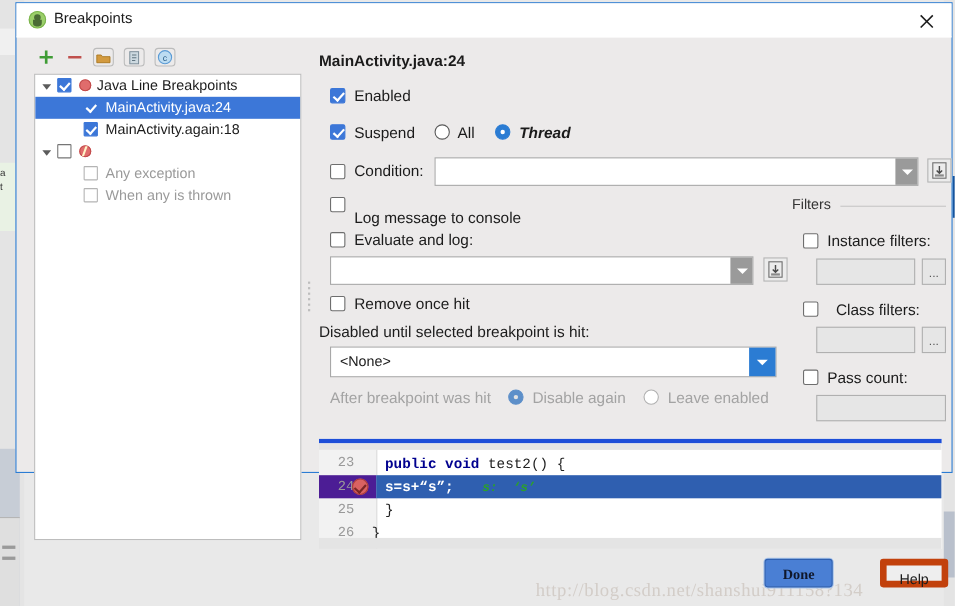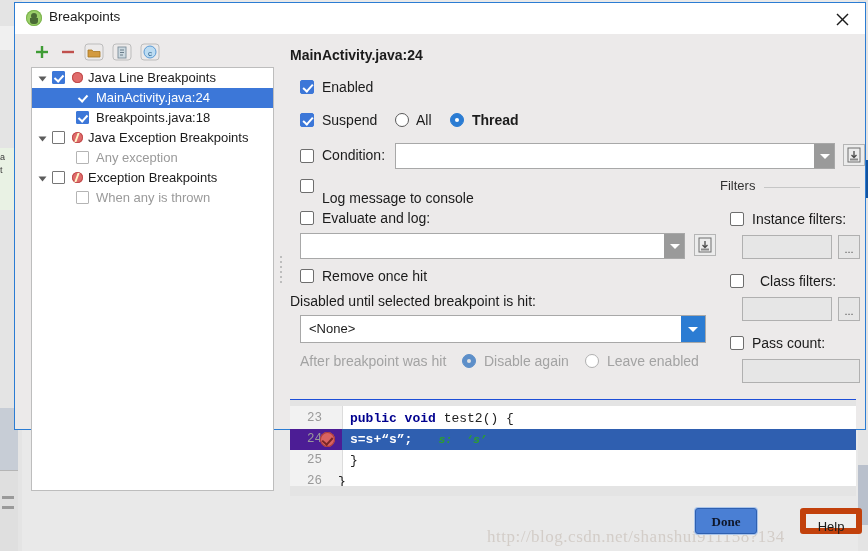--- a/index.html
+++ b/index.html
@@ -419,21 +419,21 @@
     text-align: center;
     line-height: 26px;
   }
 
   
   .code {
     position: absolute;
     left: 275px; top: 396px;
     width: 566px; height: 96px;
     background: #ffffff;
-    border-top: 1px solid #1d4ed8;
+    border-top: 4px solid #1d4ed8;
     overflow: hidden;
     font-family: "Liberation Mono", monospace;
     font-size: 13px;
   }
   .code-topband {
     position: absolute;
     left: 0; top: 0;
     width: 100%; height: 6px;
     background: #e4e4e4;
   }
@@ -615,41 +615,34 @@
         <span class="tree-label" style="left:56px">Java Line Breakpoints</span>
       </div>
 
       <div class="tree-row selected">
         <span class="cb checked" style="left:44px"></span>
         <span class="tree-label" style="left:64px">MainActivity.java:24</span>
       </div>
 
       <div class="tree-row">
         <span class="cb checked" style="left:44px"></span>
-        <span class="tree-label" style="left:64px">Breakpoints.java:18</span>
+        <span class="tree-label" style="left:64px">MainActivity.again:18</span>
       </div>
 
       <div class="tree-row">
         <span class="arrow"></span>
         <span class="cb" style="left:20px"></span>
         <span class="bolt" style="left:40px"></span>
-        <span class="tree-label" style="left:56px">Java Exception Breakpoints</span>
       </div>
 
       <div class="tree-row dim">
         <span class="cb dim" style="left:44px"></span>
         <span class="tree-label" style="left:64px">Any exception</span>
       </div>
 
-      <div class="tree-row">
-        <span class="arrow"></span>
-        <span class="cb" style="left:20px"></span>
-        <span class="bolt" style="left:40px"></span>
-        <span class="tree-label" style="left:56px">Exception Breakpoints</span>
-      </div>
 
       <div class="tree-row dim">
         <span class="cb dim" style="left:44px"></span>
         <span class="tree-label" style="left:64px">When any is thrown</span>
       </div>
 
     </div>
 
     <div class="splitter">
       <i></i>
@@ -668,21 +661,21 @@
         <span class="ccb checked" style="left:0; top:1px;"></span>
         <span class="lbl" style="left:22px; top:0;">Enabled</span>
       </div>
 
       <div class="field-row" style="left:10px; top:73px;">
         <span class="ccb checked" style="left:0; top:1px;"></span>
         <span class="lbl" style="left:22px; top:0;text-align:right;">Suspend</span>
         <span class="radio" style="left:95px; top:1px;"></span>
         <span class="lbl" style="left:116px; top:0;">All</span>
         <span class="radio on" style="left:150px; top:1px;"></span>
-        <span class="lbl bold" style="left:172px; top:0;">Thread</span>
+        <span class="lbl bold" style="left:172px; top:0;font-style:italic;">Thread</span>
       </div>
 
       <div class="field-row" style="left:10px; top:108px;">
         <span class="ccb" style="left:0; top:2px;"></span>
         <span class="lbl" style="left:22px; top:0;">Condition:</span>
         <span class="txtbox" style="left:95px; top:-4px; width:440px; height:26px;">
           <span class="dd-arrow-gray"></span>
         </span>
         <span class="expand-btn" style="left:543px; top:-3px;">
           <svg width="20" height="20" viewBox="0 0 20 20">

